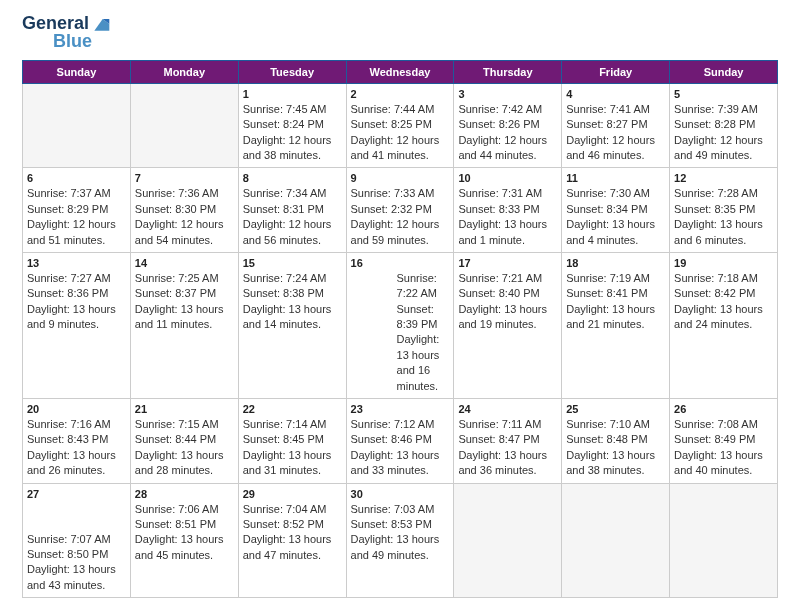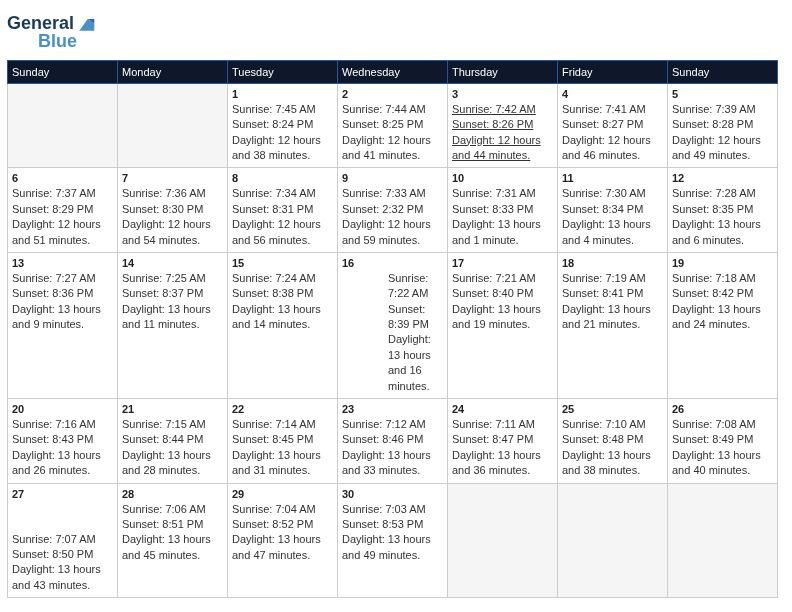--- a/index.html
+++ b/index.html
@@ -7,21 +7,21 @@
       font-family: Arial, sans-serif;
       background: #fff;
       width: 792px;
       height: 612px;
       overflow: hidden;
     }
     .page {
       width: 792px;
       height: 612px;
       background: #fff;
-      padding: 10px 14px 10px 7px;
+      padding: 10px 14px 10px 22px;
     }
     .header {
       display: flex;
       justify-content: space-between;
       align-items: flex-start;
       margin-bottom: 8px;
     }
     .logo {
       display: flex;
       align-items: center;
@@ -49,26 +49,26 @@
     .location {
       font-size: 14px;
       color: #555;
     }
     .calendar {
       width: 100%;
       border-collapse: collapse;
       table-layout: fixed;
     }
     .calendar th {
-      background: #0f172a;
+      background: #701a75;
       color: #fff;
       font-size: 11px;
-      font-weight: normal;
+      font-weight: bold;
       padding: 5px 4px;
-      text-align: left;
+      text-align: center;
       border: 1px solid #1e5a9a;
     }
     .calendar td {
       border: 1px solid #ccc;
       vertical-align: top;
       padding: 4px 4px;
       height: 80px;
       background: #fff;
       font-size: 9.5px;
       color: #333;
@@ -135,21 +135,21 @@
 Daylight: 12 hours and 38 minutes.</div>
           </td>
           <td>
             <span class="day-num">2</span>
             <div class="day-info" style="white-space: pre-line;">Sunrise: 7:44 AM
 Sunset: 8:25 PM
 Daylight: 12 hours and 41 minutes.</div>
           </td>
           <td>
             <span class="day-num">3</span>
-            <div class="day-info" style="white-space: pre-line; text-decoration: underline;">Sunrise: 7:42 AM
+            <div class="day-info" style="white-space: pre-line;">Sunrise: 7:42 AM
 Sunset: 8:26 PM
 Daylight: 12 hours and 44 minutes.</div>
           </td>
           <td>
             <span class="day-num">4</span>
             <div class="day-info" style="white-space: pre-line;">Sunrise: 7:41 AM
 Sunset: 8:27 PM
 Daylight: 12 hours and 46 minutes.</div>
           </td>
           <td>

